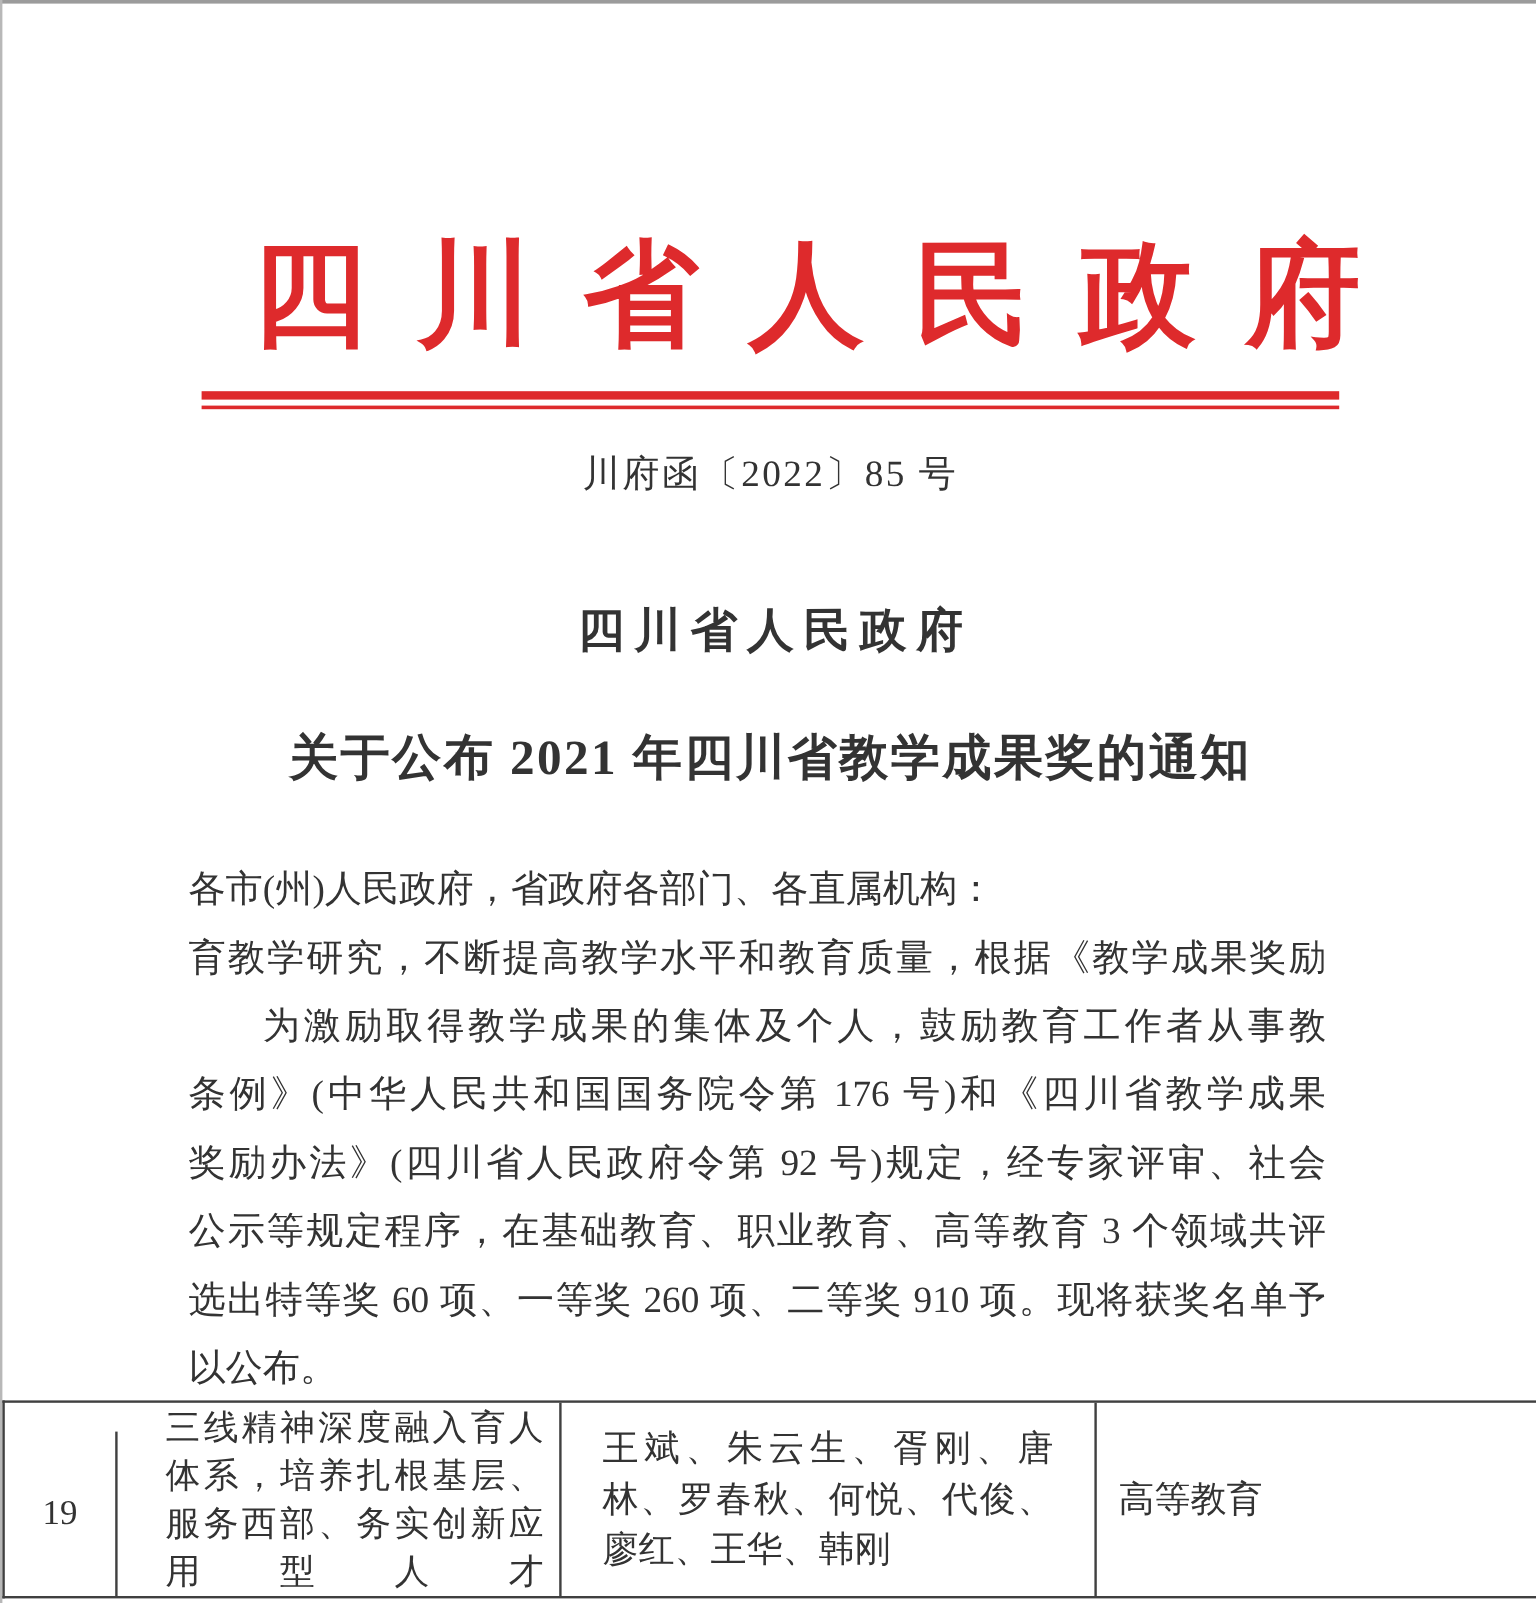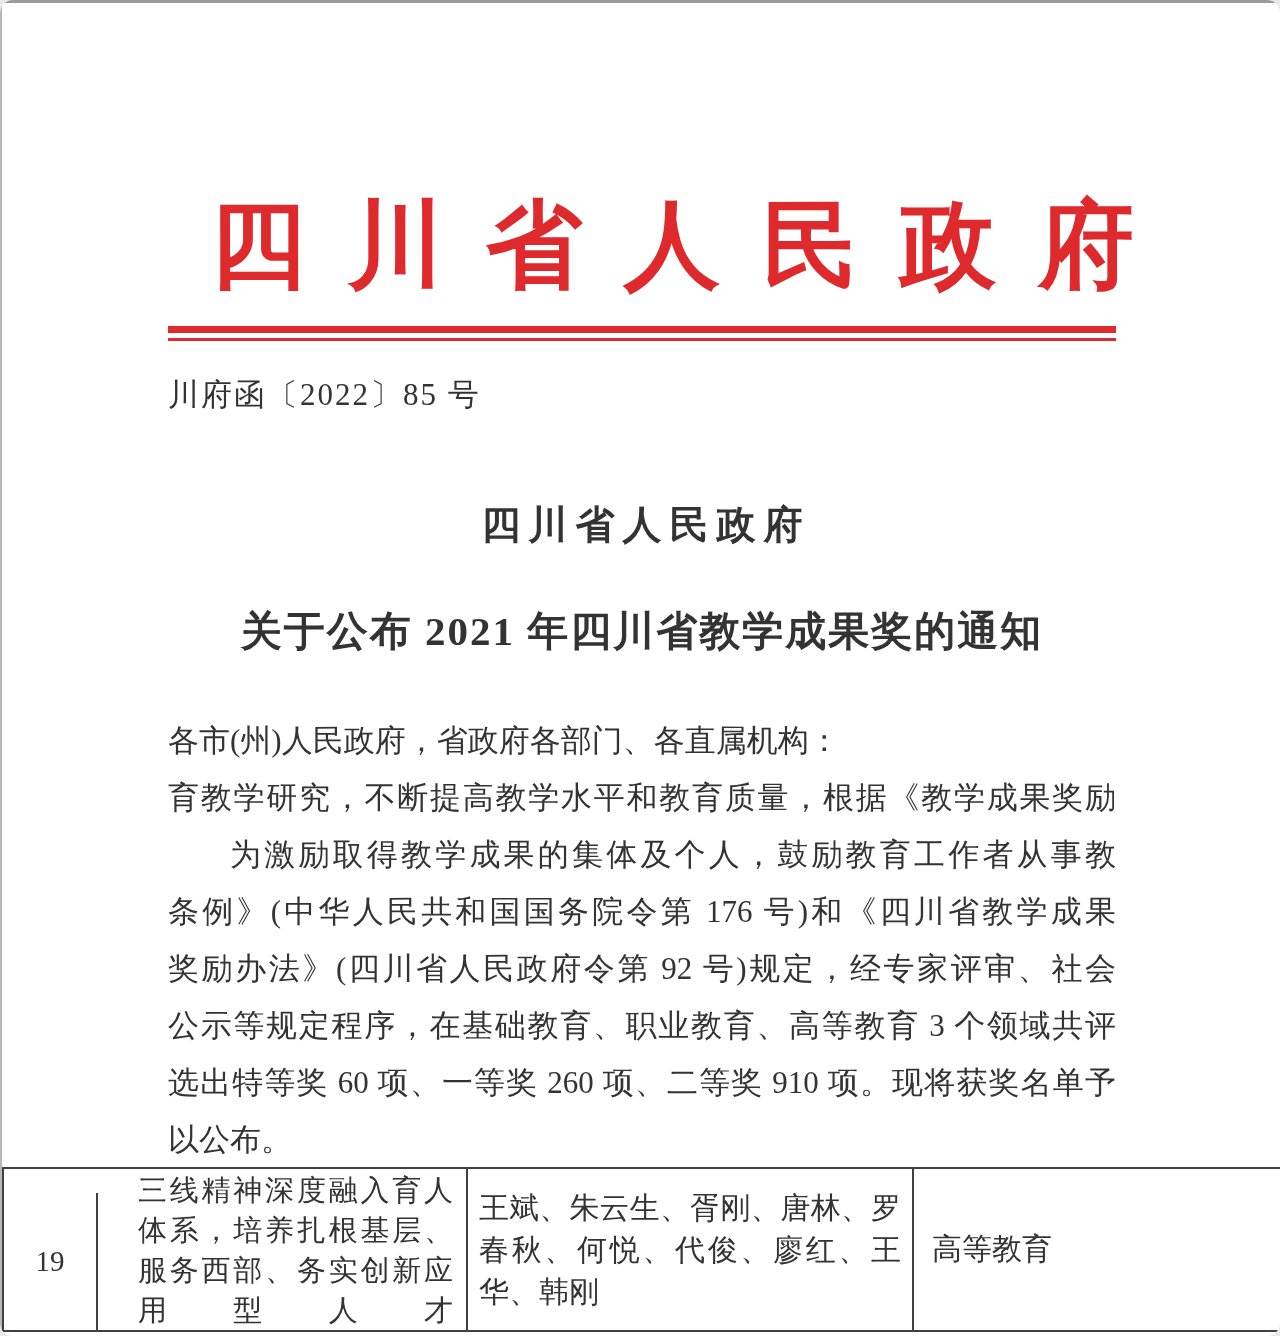--- a/index.html
+++ b/index.html
@@ -10,21 +10,20 @@
   * { margin: 0; padding: 0; box-sizing: border-box; }
   html, body { background: #e8e8e8; }
   .sheet {
     position: relative;
     width: 1280px;
     height: 1336px;
     background: #ffffff;
     overflow: hidden;
     font-family: "Liberation Serif", "DejaVu Serif", serif;
     color: var(--text);
-    border-radius: 13px;
   }
   .edge-top {
     position: absolute; top: 0; left: 0;
     width: 100%; height: 3px; background: #9b9b9b;
   }
   .edge-left {
     position: absolute; top: 0; left: 0;
     width: 2px; height: 100%; background: #b8b8b8;
   }
   .banner-title {
@@ -42,39 +41,39 @@
   .rule-thick {
     position: absolute; top: 326px; left: 168px;
     width: 948px; height: 7px; background: var(--accent-red);
   }
   .rule-thin {
     position: absolute; top: 338px; left: 168px;
     width: 948px; height: 3px; background: var(--accent-red);
   }
   .doc-number {
     position: absolute; top: 374px; left: 168px; width: 948px;
-    text-align: left;
+    text-align: center;
     font-size: 31px;
     letter-spacing: 2px;
   }
   .notice-title-1 {
     position: absolute; top: 498px; left: 168px; width: 948px;
     text-align: center;
     font-size: 39px; font-weight: bold;
     letter-spacing: 8px; text-indent: 8px;
   }
   .notice-title-2 {
     position: absolute; top: 576px; left: 168px; width: 948px;
     text-align: center;
     font-size: 41px; font-weight: bold;
     letter-spacing: 2px;
     margin-top: 28px;
   }
   .body-block {
-    position: absolute; top: 712px; left: 168px; width: 948px;
+    position: absolute; top: 712px; left: 157px; width: 948px;
     font-size: 31px;
   }
   .body-line {
     line-height: 57px;
     text-align: justify;
     text-align-last: justify;
   }
   .body-line.no-just { text-align-last: left; }
   .body-line.indent { text-indent: 62px; }
   .award-table {
@@ -103,21 +102,21 @@
     font-size: 29px;
     margin-left: 25px;
   }
   .cell-achievement .cell-text {
     line-height: 40px;
     text-align: justify;
     text-align-last: justify;
   }
   .cell-awardees {
     width: 446px;
-    padding: 0 11px;
+    padding: 0 34px;
     align-items: center;
   }
   .cell-awardees .cell-text {
     line-height: 42px;
     text-align: justify;
   }
   .cell-institution {
     flex: 1;
     border-right: none;
     padding-left: 18px;

